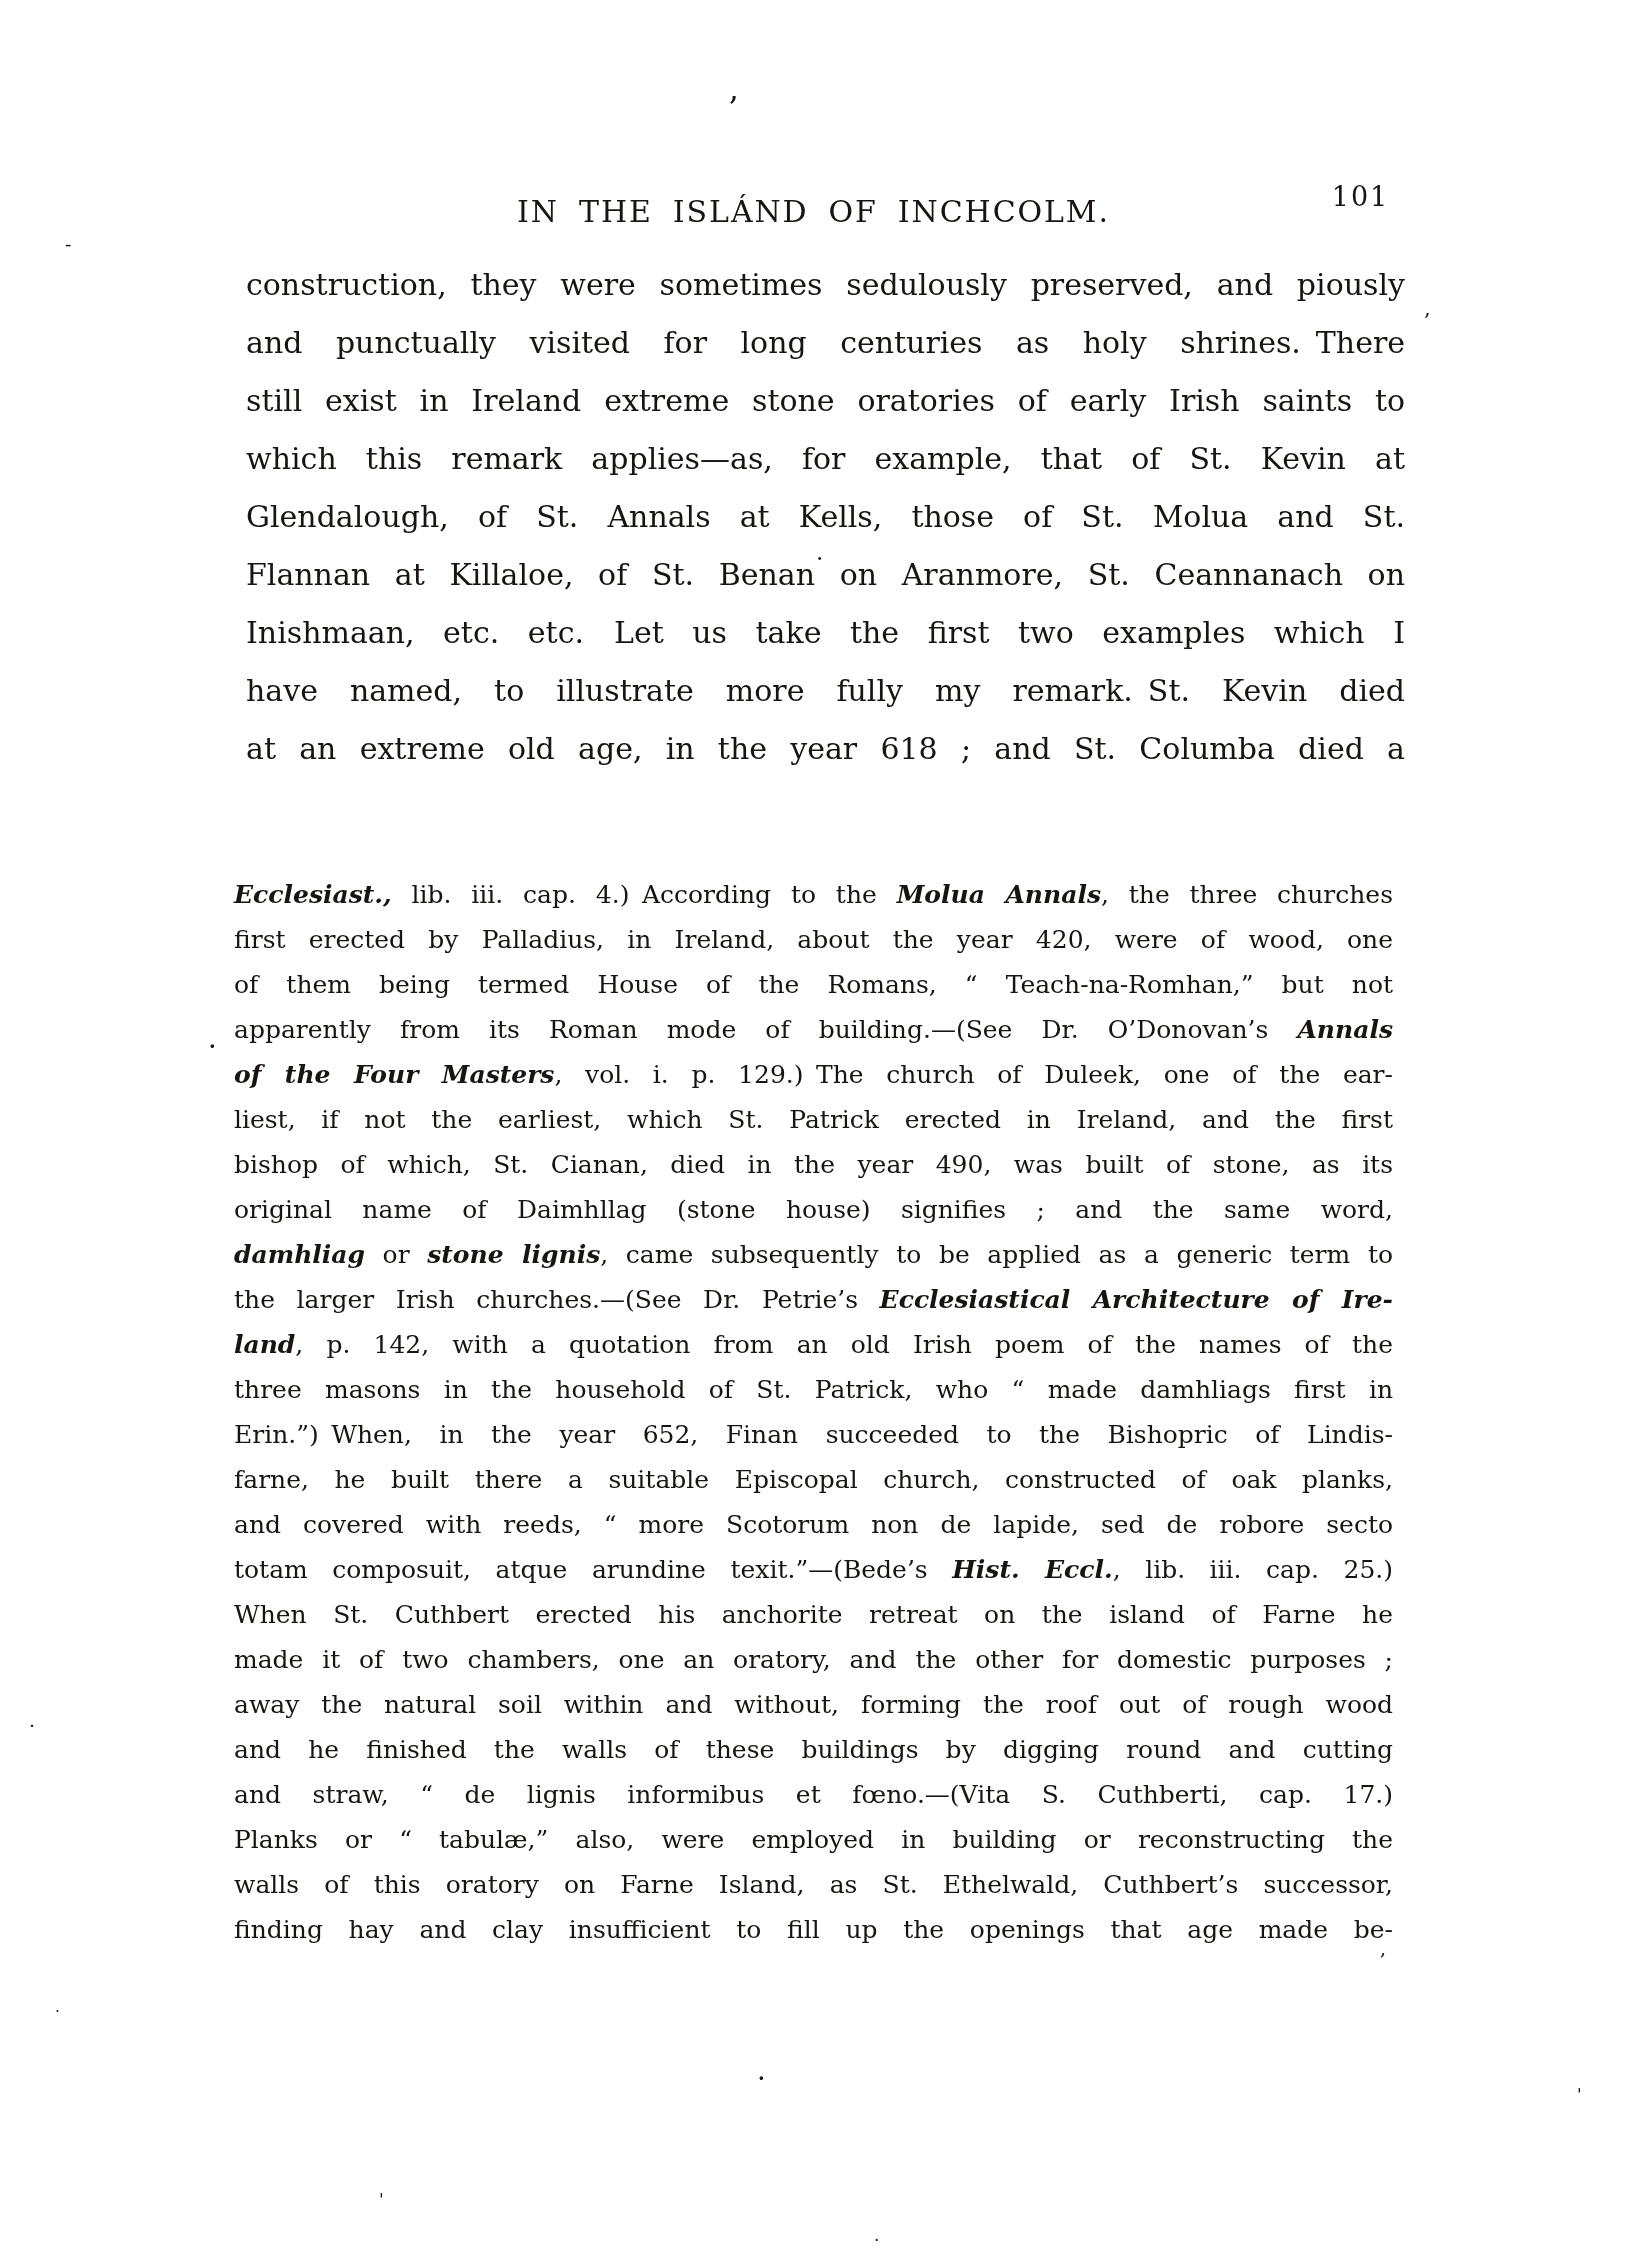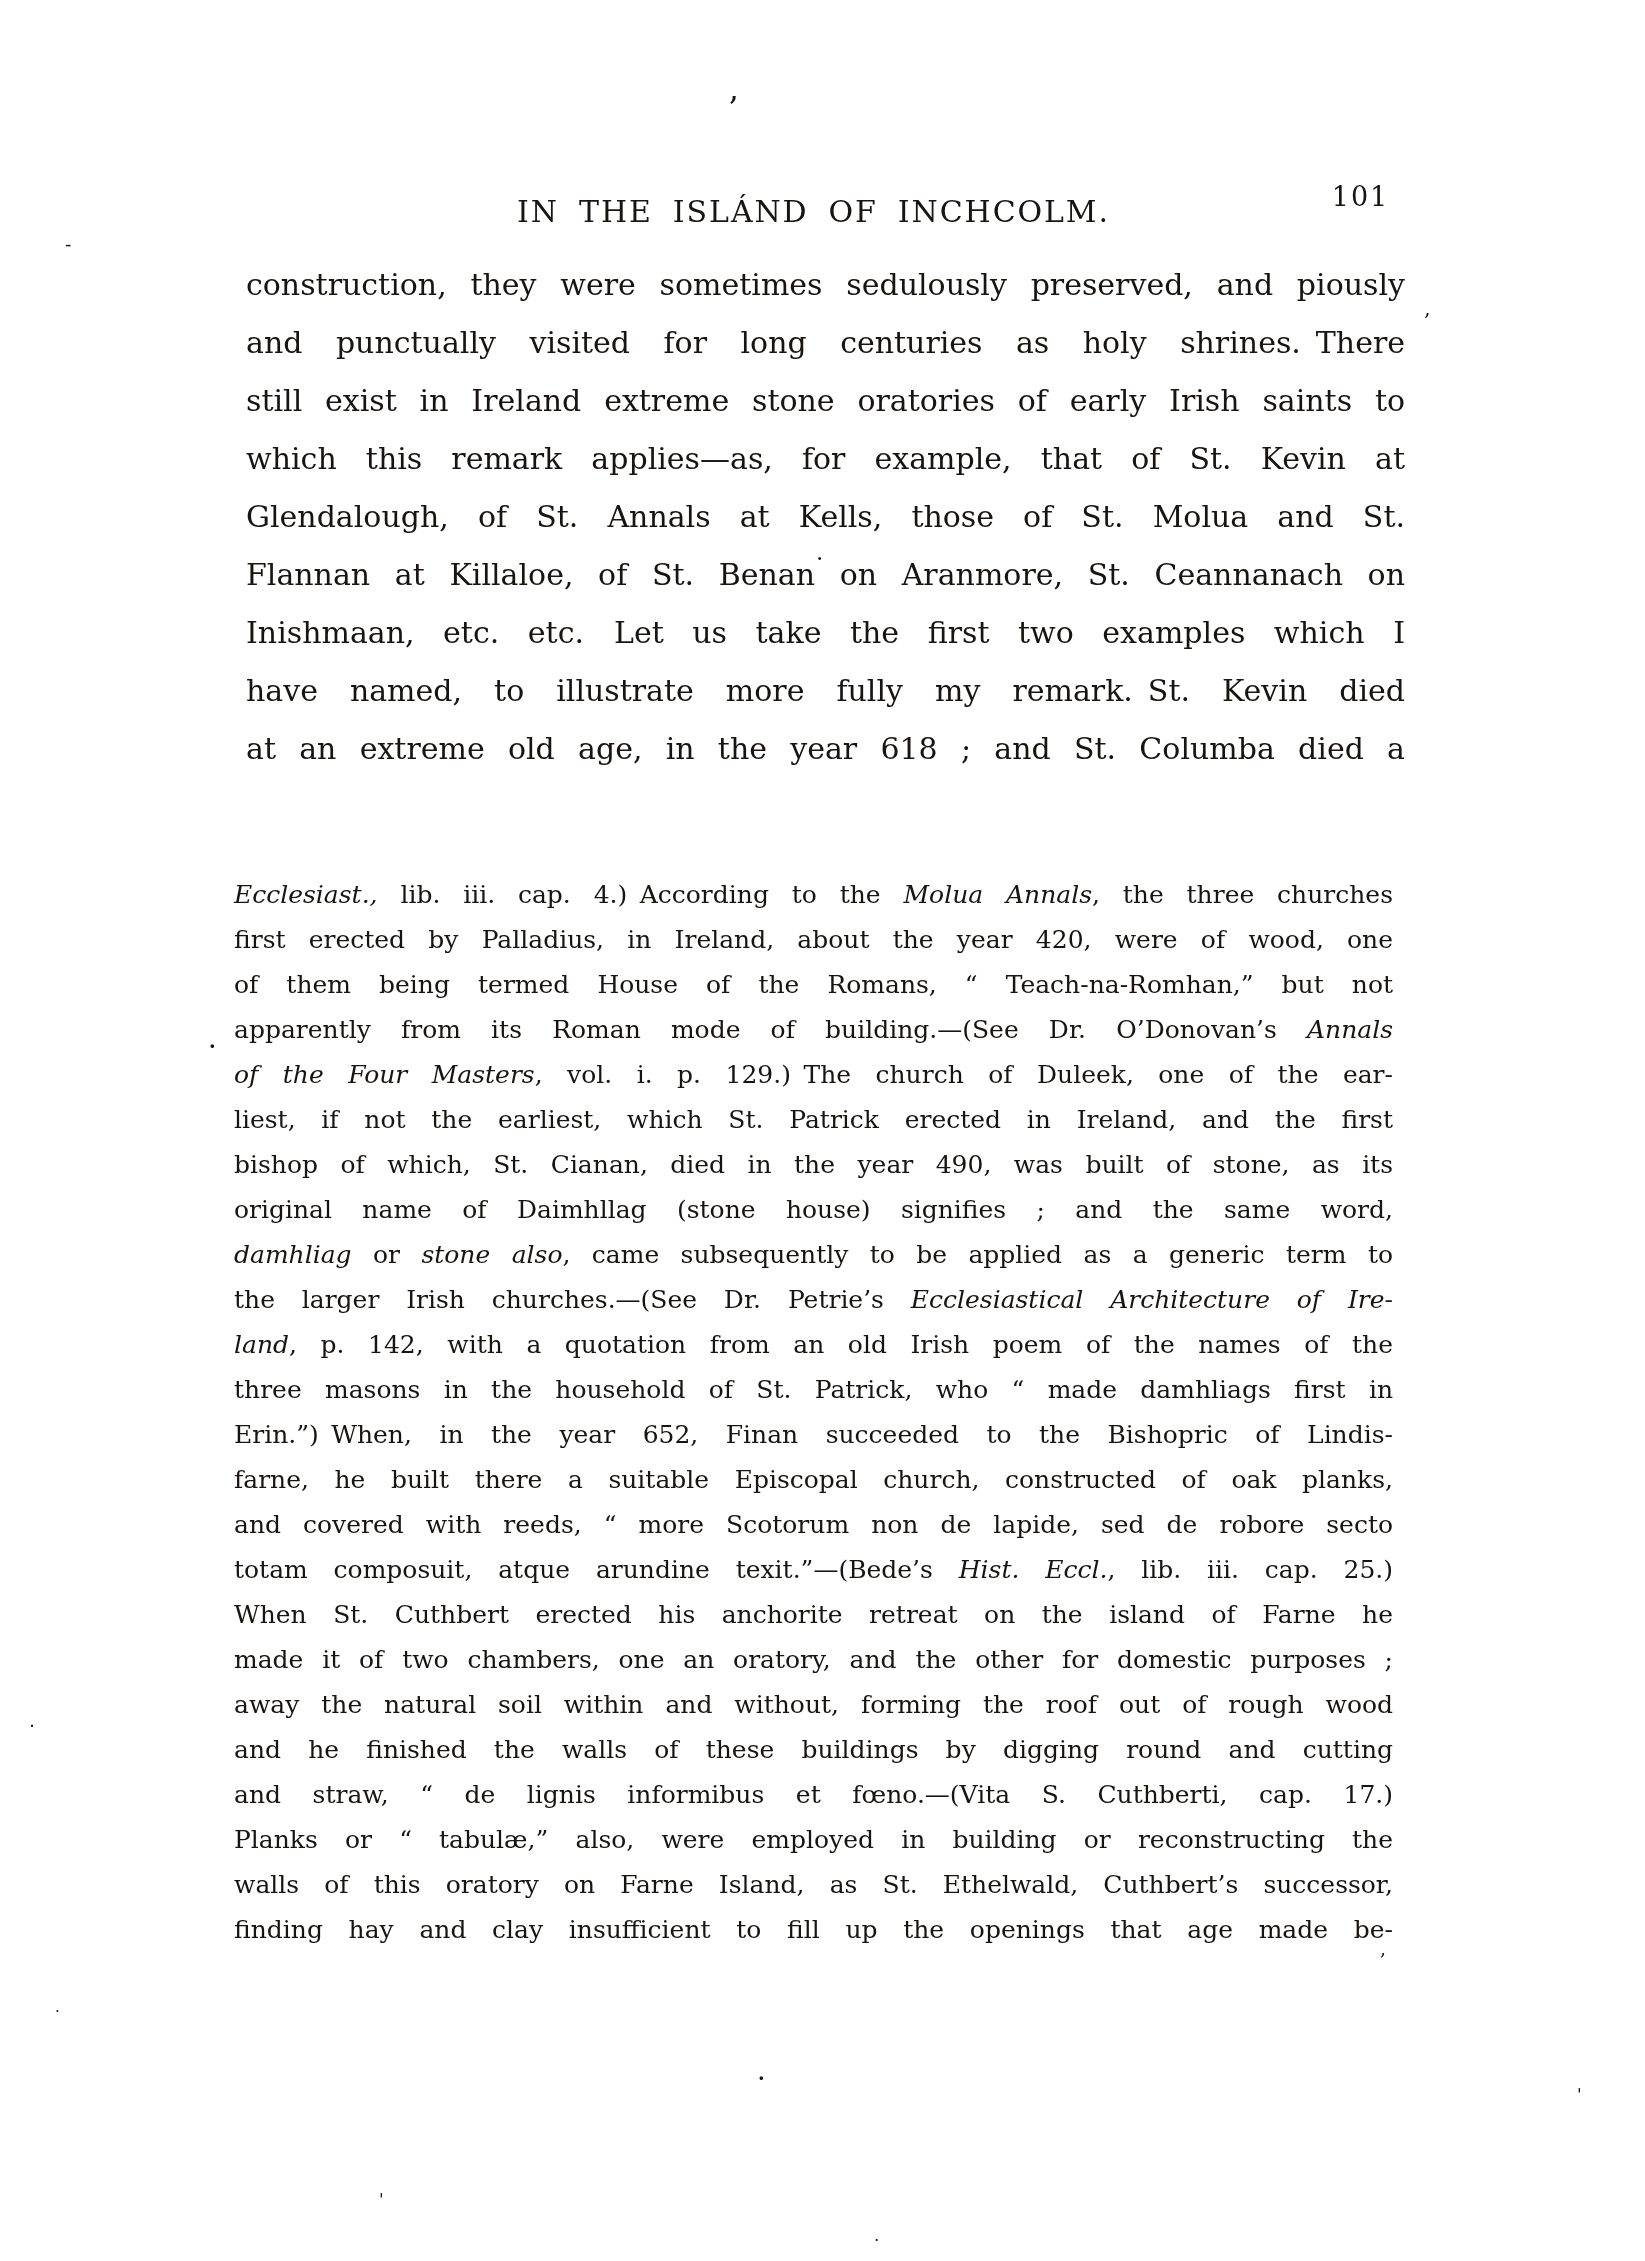--- a/index.html
+++ b/index.html
@@ -32,21 +32,21 @@
     position:absolute;left:234px;top:872px;width:1159px;
     font-size:25px;line-height:45px;
   }
   .tline{
     text-align:justify;
     text-align-last:justify;
     height:inherit;
   }
   .main-paragraph .tline{height:58px;}
   .footnote .tline{height:45px;}
-  .it{font-style:italic;}
+  .it{font-style:italic;font-weight:bold;}
   .speck{
     position:absolute;
     color:#171411;
     line-height:1;
   }
 </style>
 </head>
 <body>
 
 <div class="page">
@@ -70,21 +70,21 @@
 
   <div class="footnote">
       <div class="tline"><span class="it">Ecclesiast.,</span><span> lib. iii. cap. 4.) According to the </span><span class="it">Molua Annals</span><span>, the three churches</span></div>
       <div class="tline"><span>first erected by Palladius, in Ireland, about the year 420, were of wood, one</span></div>
       <div class="tline"><span>of them being termed House of the Romans, “ Teach-na-Romhan,” but not</span></div>
       <div class="tline"><span>apparently from its Roman mode of building.—(See Dr. O’Donovan’s </span><span class="it">Annals</span></div>
       <div class="tline"><span class="it">of the Four Masters</span><span>, vol. i. p. 129.) The church of Duleek, one of the ear-</span></div>
       <div class="tline"><span>liest, if not the earliest, which St. Patrick erected in Ireland, and the first</span></div>
       <div class="tline"><span>bishop of which, St. Cianan, died in the year 490, was built of stone, as its</span></div>
       <div class="tline"><span>original name of Daimhllag (stone house) signifies ; and the same word,</span></div>
-      <div class="tline"><span class="it">damhliag</span><span> or </span><span class="it">stone also</span><span>, came subsequently to be applied as a generic term to</span></div>
+      <div class="tline"><span class="it">damhliag</span><span> or </span><span class="it">stone lignis</span><span>, came subsequently to be applied as a generic term to</span></div>
       <div class="tline"><span>the larger Irish churches.—(See Dr. Petrie’s </span><span class="it">Ecclesiastical Architecture of Ire-</span></div>
       <div class="tline"><span class="it">land</span><span>, p. 142, with a quotation from an old Irish poem of the names of the</span></div>
       <div class="tline"><span>three masons in the household of St. Patrick, who “ made damhliags first in</span></div>
       <div class="tline"><span>Erin.”) When, in the year 652, Finan succeeded to the Bishopric of Lindis-</span></div>
       <div class="tline"><span>farne, he built there a suitable Episcopal church, constructed of oak planks,</span></div>
       <div class="tline"><span>and covered with reeds, “ more Scotorum non de lapide, sed de robore secto</span></div>
       <div class="tline"><span>totam composuit, atque arundine texit.”—(Bede’s </span><span class="it">Hist. Eccl.</span><span>, lib. iii. cap. 25.)</span></div>
       <div class="tline"><span>When St. Cuthbert erected his anchorite retreat on the island of Farne he</span></div>
       <div class="tline"><span>made it of two chambers, one an oratory, and the other for domestic purposes ;</span></div>
       <div class="tline"><span>away the natural soil within and without, forming the roof out of rough wood</span></div>

